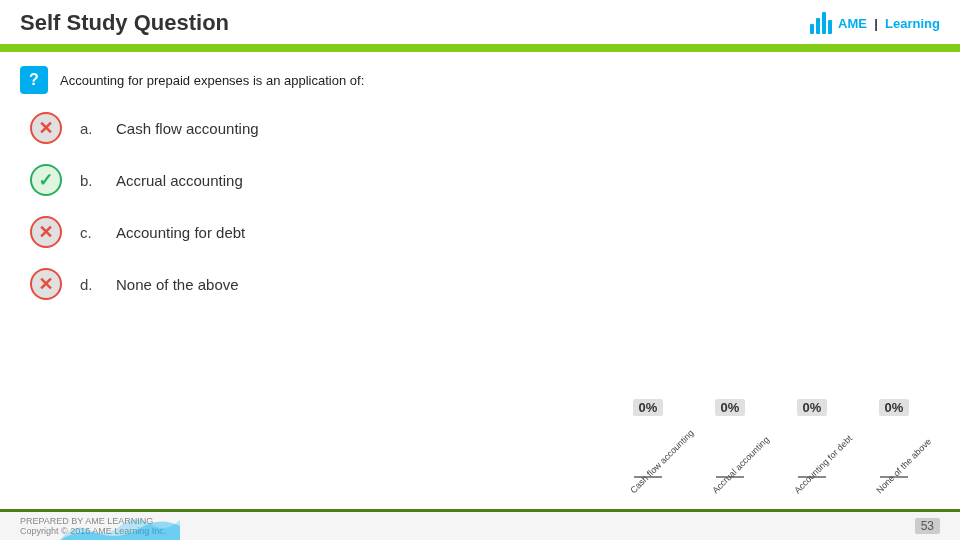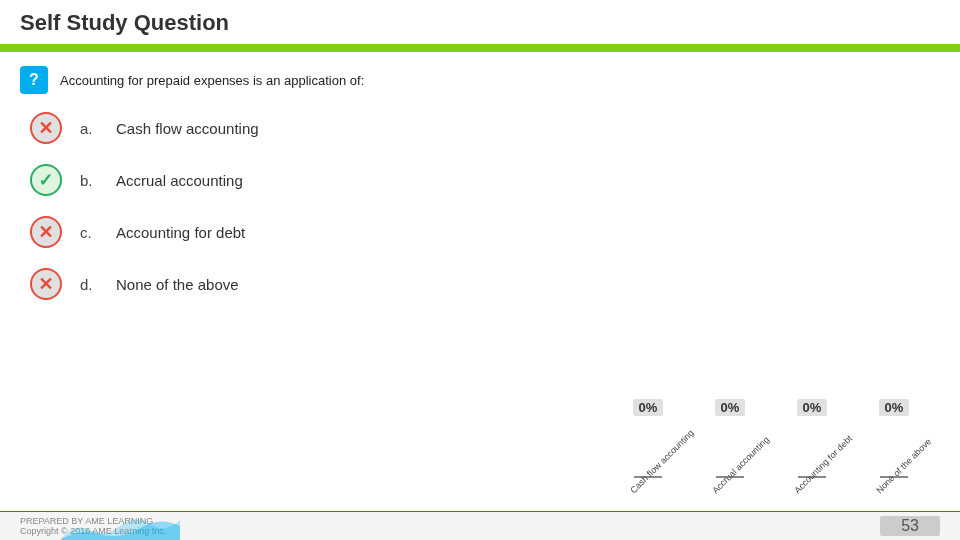--- a/index.html
+++ b/index.html
@@ -169,39 +169,52 @@
     .footer {
       position: absolute;
       bottom: 0;
       left: 0;
       right: 0;
       display: flex;
       align-items: center;
       justify-content: space-between;
       padding: 4px 20px;
       background: #f5f5f5;
-      border-top: 1px solid #4d7c0f;
+      border-top: 3px solid #4d7c0f;
     }
     .footer-left {
       font-size: 9px;
       color: #888;
     }
     .footer-right {
-      font-size: 16px;
+      font-size: 12px;
       color: #555;
       background: #ccc;
-      padding: 1px 21px;
+      padding: 1px 6px;
       border-radius: 2px;
     }
   </style>
 </head>
 <body>
 
 <div class="header">
   <span class="header-title">Self Study Question</span>
+  <div class="logo-area">
+    <div class="logo-bars">
+      <div class="logo-bar" style="height:10px;"></div>
+      <div class="logo-bar" style="height:16px;"></div>
+      <div class="logo-bar" style="height:22px;"></div>
+      <div class="logo-bar" style="height:14px;"></div>
+    </div>
+    <span class="logo-text">
+      <span>AME</span>
+      &nbsp;|&nbsp;
+      <span>Learning</span>
+    </span>
+  </div>
 </div>
 
 <div class="question-row">
   <div class="question-badge">?</div>
   <span class="question-text">Accounting for prepaid expenses is an application of:</span>
 </div>
 
 <div class="answers">
 
   <div class="answer-row">

